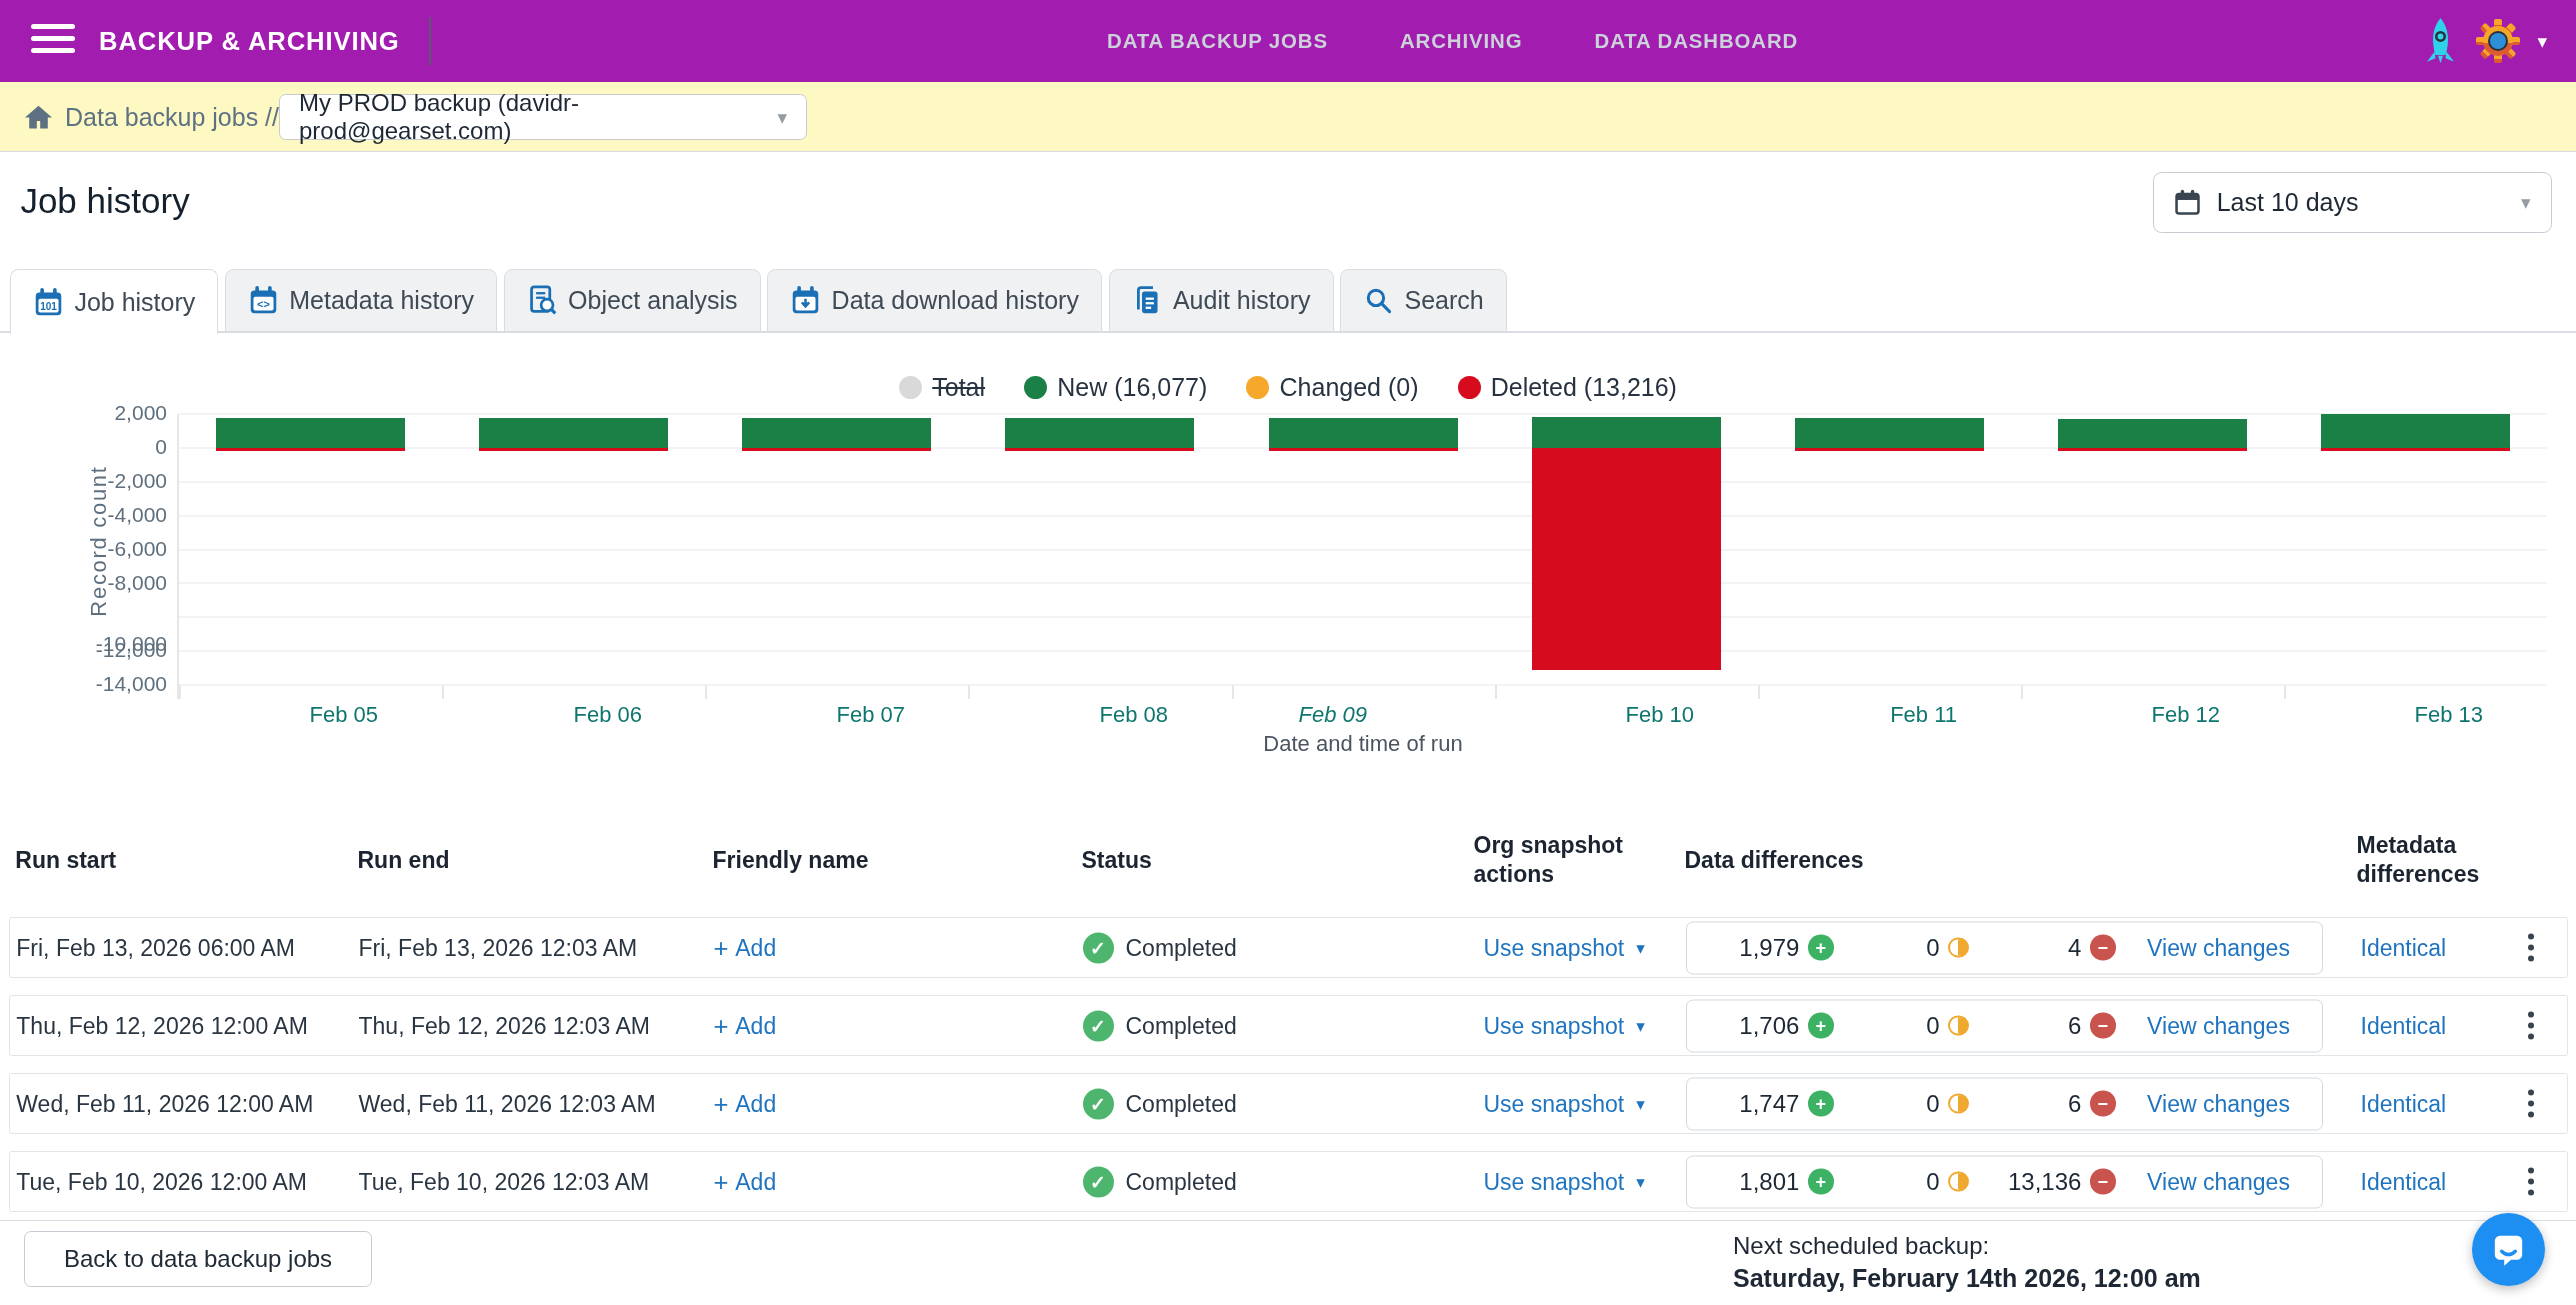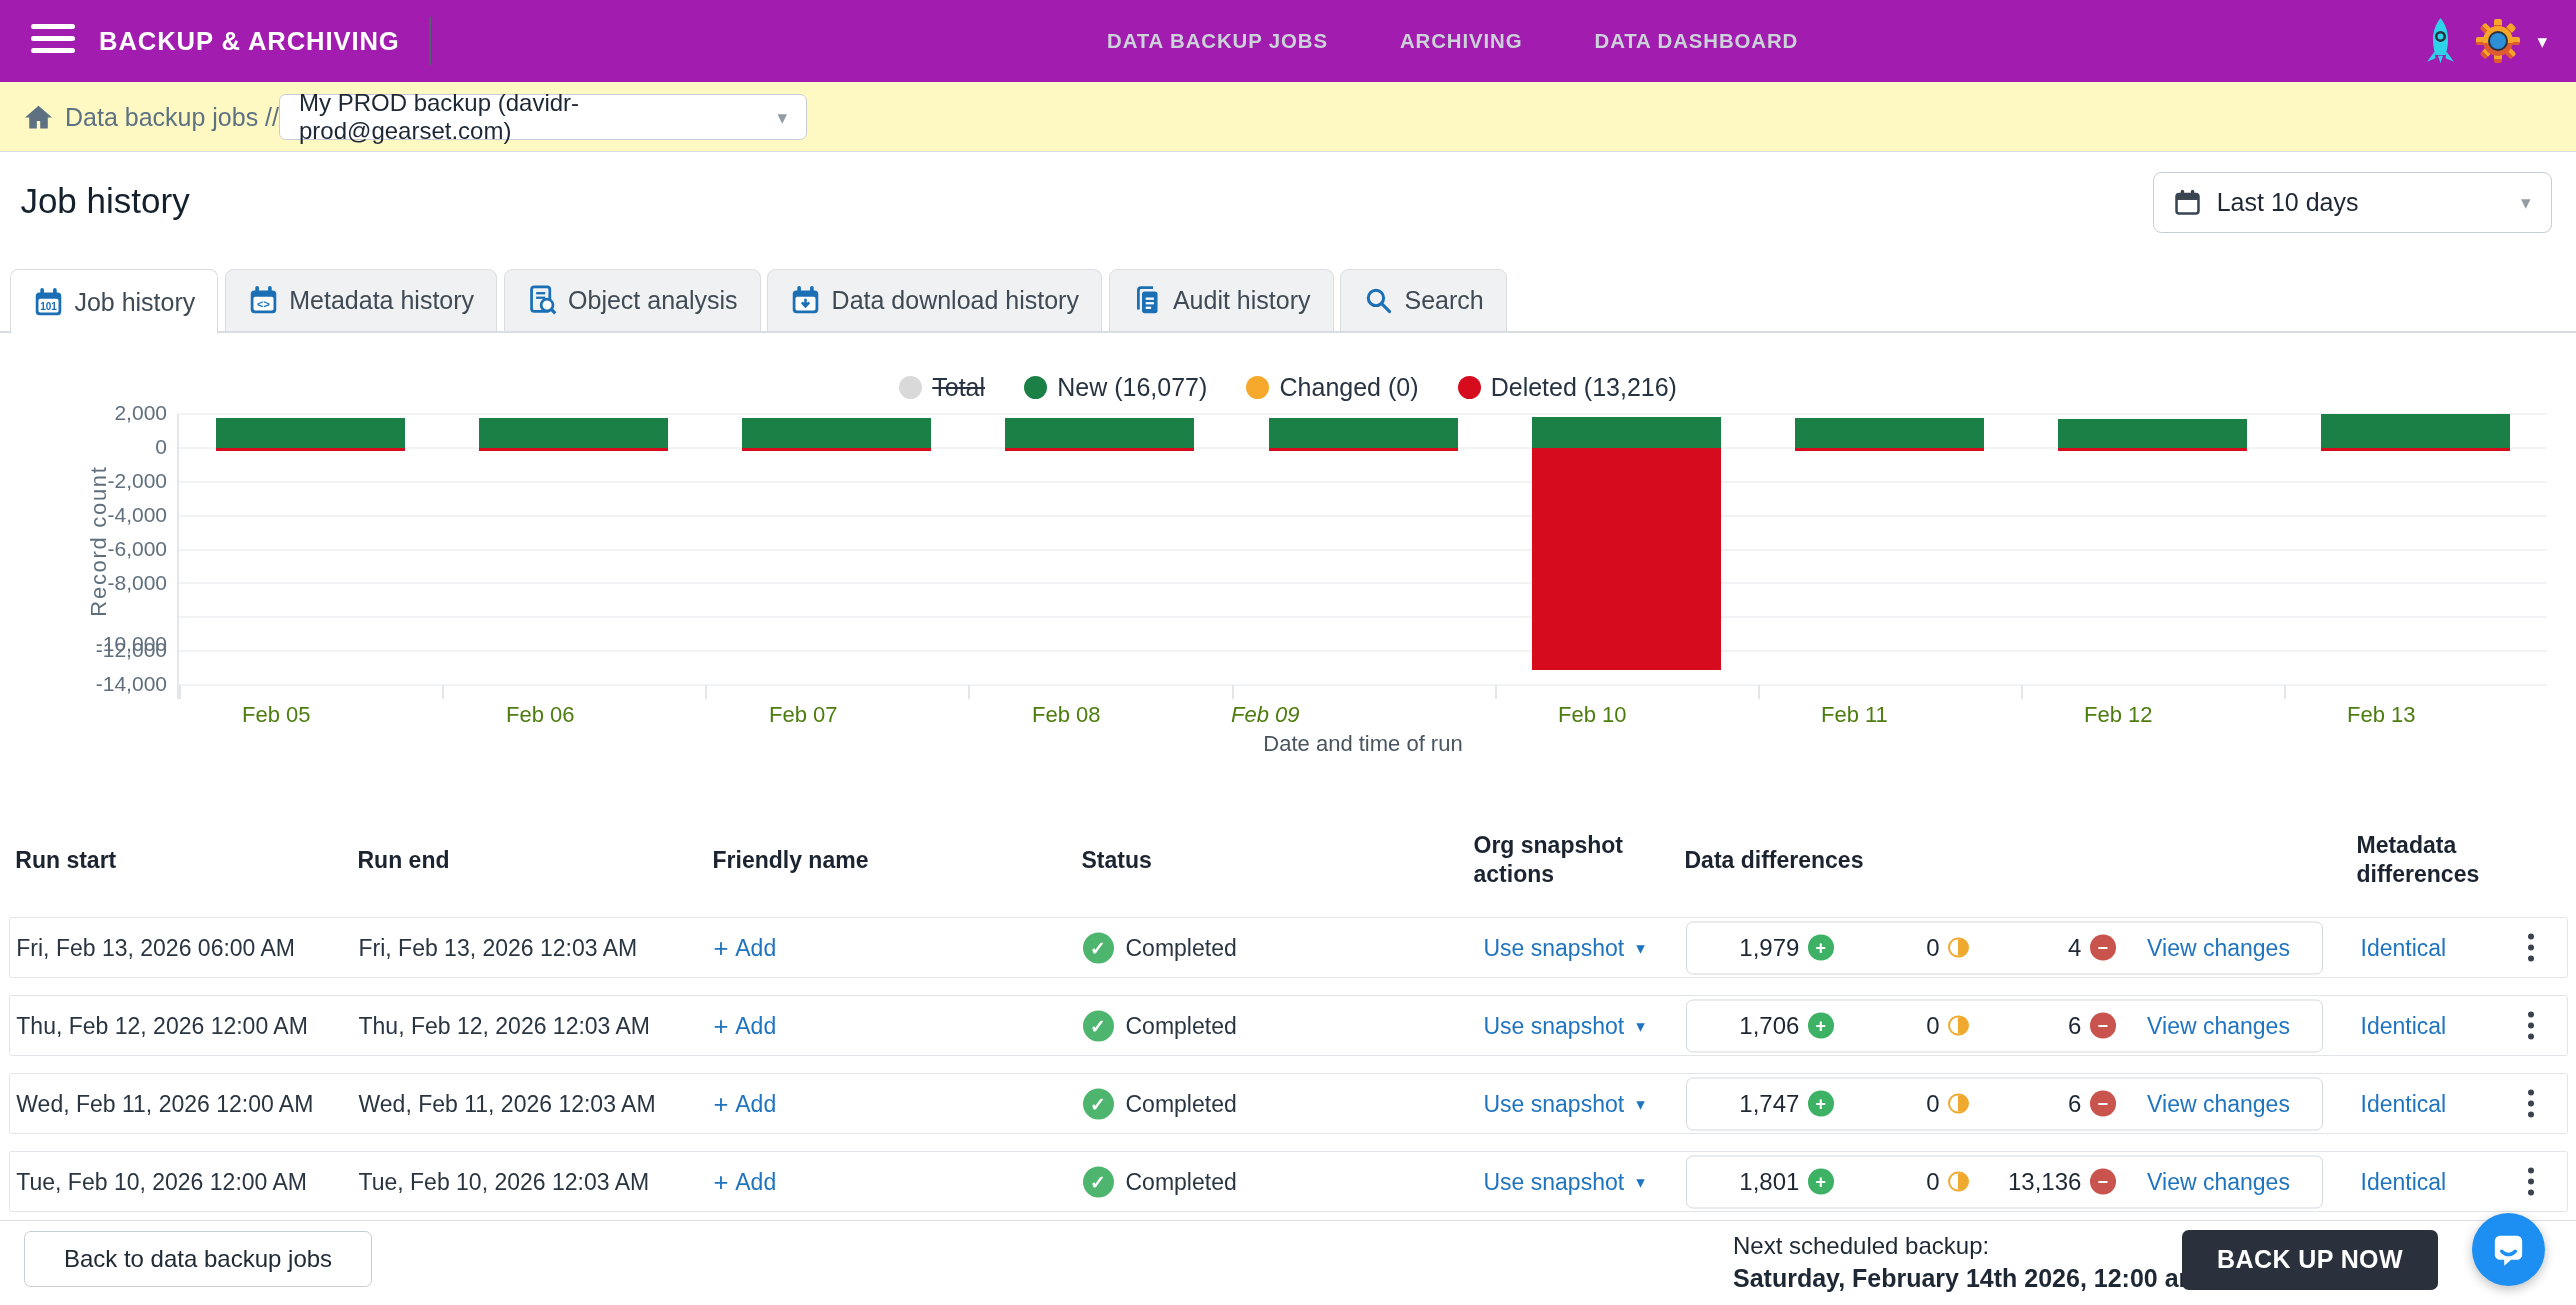--- a/index.html
+++ b/index.html
@@ -50,21 +50,21 @@
   .legend-item { display:flex; align-items:center; gap:10.2px; font-size:25px; color:#273340; cursor:pointer; }
   .legend-dot { width:23px; height:23px; border-radius:50%; }
   .legend-item.struck .legend-label { text-decoration:line-through; }
 
   .plot { position:absolute; left:179px; top:414px; width:2368px; height:271px; }
   .gridline { position:absolute; left:0; width:100%; height:1.7px; background:#f1f3f5; }
   .y-axis-line { position:absolute; left:177px; top:414px; width:1.7px; height:285px; background:#e3e7ea; }
   .ytick-label { position:absolute; width:119px; left:48px; text-align:right; font-size:21px; color:#5f6f7d; }
   .bar { position:absolute; }
   .xtick { position:absolute; top:271px; width:1.7px; height:13.6px; background:#e3e7ea; }
-  .xlabel { position:absolute; top:288px; font-size:22px; color:#4d7c0f; text-align:left; }
+  .xlabel { position:absolute; top:288px; font-size:22px; color:#0f766e; text-align:right; }
   .axis-xtitle { position:absolute; left:179px; top:731px; width:2368px; text-align:center; font-size:22px; color:#4a5560; }
   .axis-ytitle { position:absolute; left:-29px; top:528px; transform:rotate(-90deg); transform-origin:center;
     font-size:22px; color:#5f6f7d; font-weight:500; letter-spacing:1.7px; width:256px; text-align:center; }
 
   
   .thead { position:absolute; left:8.5px; top:816px; width:2559px; height:89px; }
   .col { position:absolute; top:50%; transform:translateY(-50%); font-size:23px; font-weight:700; color:#1b2430; line-height:1.3; }
   .rows { position:absolute; left:8.5px; top:917px; width:2559px; }
   .trow { position:relative; height:61px; background:#fff; border:1.7px solid #e1e5e9; border-radius:2.6px; margin-bottom:17px; }
   .cell { position:absolute; top:50%; transform:translateY(-50%); font-size:23px; color:#2a3542; white-space:nowrap; }
@@ -500,21 +500,20 @@
       </div>
   </div>
 </div>
 
 <div class="footer">
   <div class="back-btn">Back to data backup jobs</div>
   <div class="next-backup">
     <div>Next scheduled backup:</div>
     <div class="bold">Saturday, February 14th 2026, 12:00 am</div>
   </div>
-  <div class="backup-now">BACK UP NOW</div>
 </div>
 <div class="chat-btn">
   <svg width="41" height="41" viewBox="0 0 48 48">
     <path d="M14 8 h20 a6 6 0 0 1 6 6 v16 a6 6 0 0 1 -6 6 h-7 l-8 7 v-7 h-5 a6 6 0 0 1 -6 -6 v-16 a6 6 0 0 1 6 -6 z" fill="#fff"></path>
     <path d="M16 26 q8 8 16 0" stroke="#1e8ff2" stroke-width="4" fill="none" stroke-linecap="round"></path>
   </svg>
 </div>
 
 
 </body></html>

